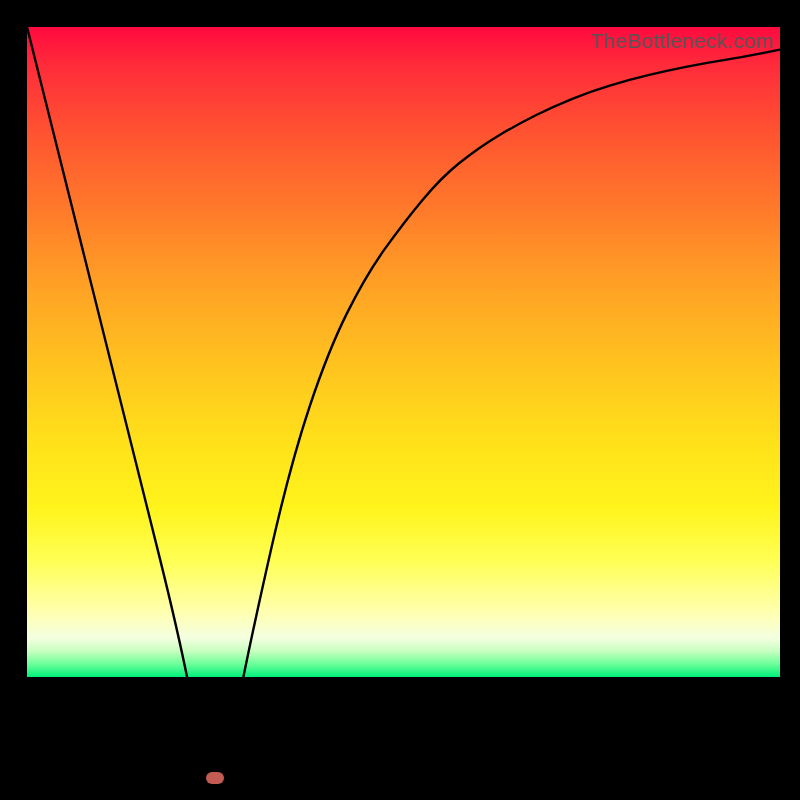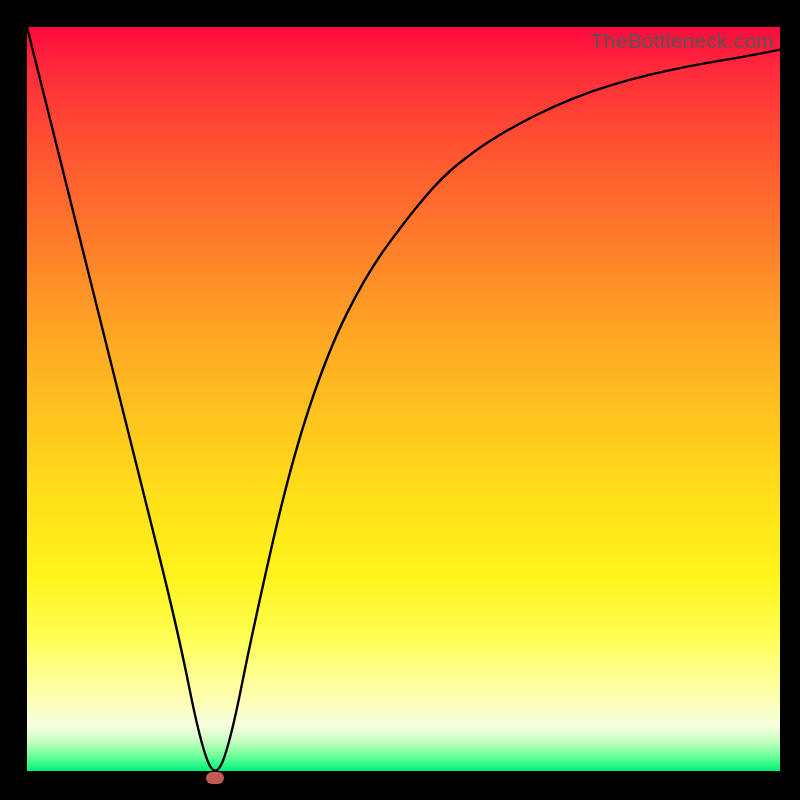--- a/index.html
+++ b/index.html
@@ -15,21 +15,21 @@
     position: relative;
     width: 800px;
     height: 800px;
     background: #000;
   }
   .plot {
     position: absolute;
     left: 27px;
     top: 27px;
     width: 753px;
-    height: 744px;
+    height: 650px;
     
     background: linear-gradient(to bottom,
       #ff0a3f 0%,
       #ff2c3a 6%,
       #ff5231 16%,
       #ff7a2a 28%,
       #ffa225 40%,
       #ffc31f 52%,
       #ffe11a 64%,
       #fff41c 74%,

